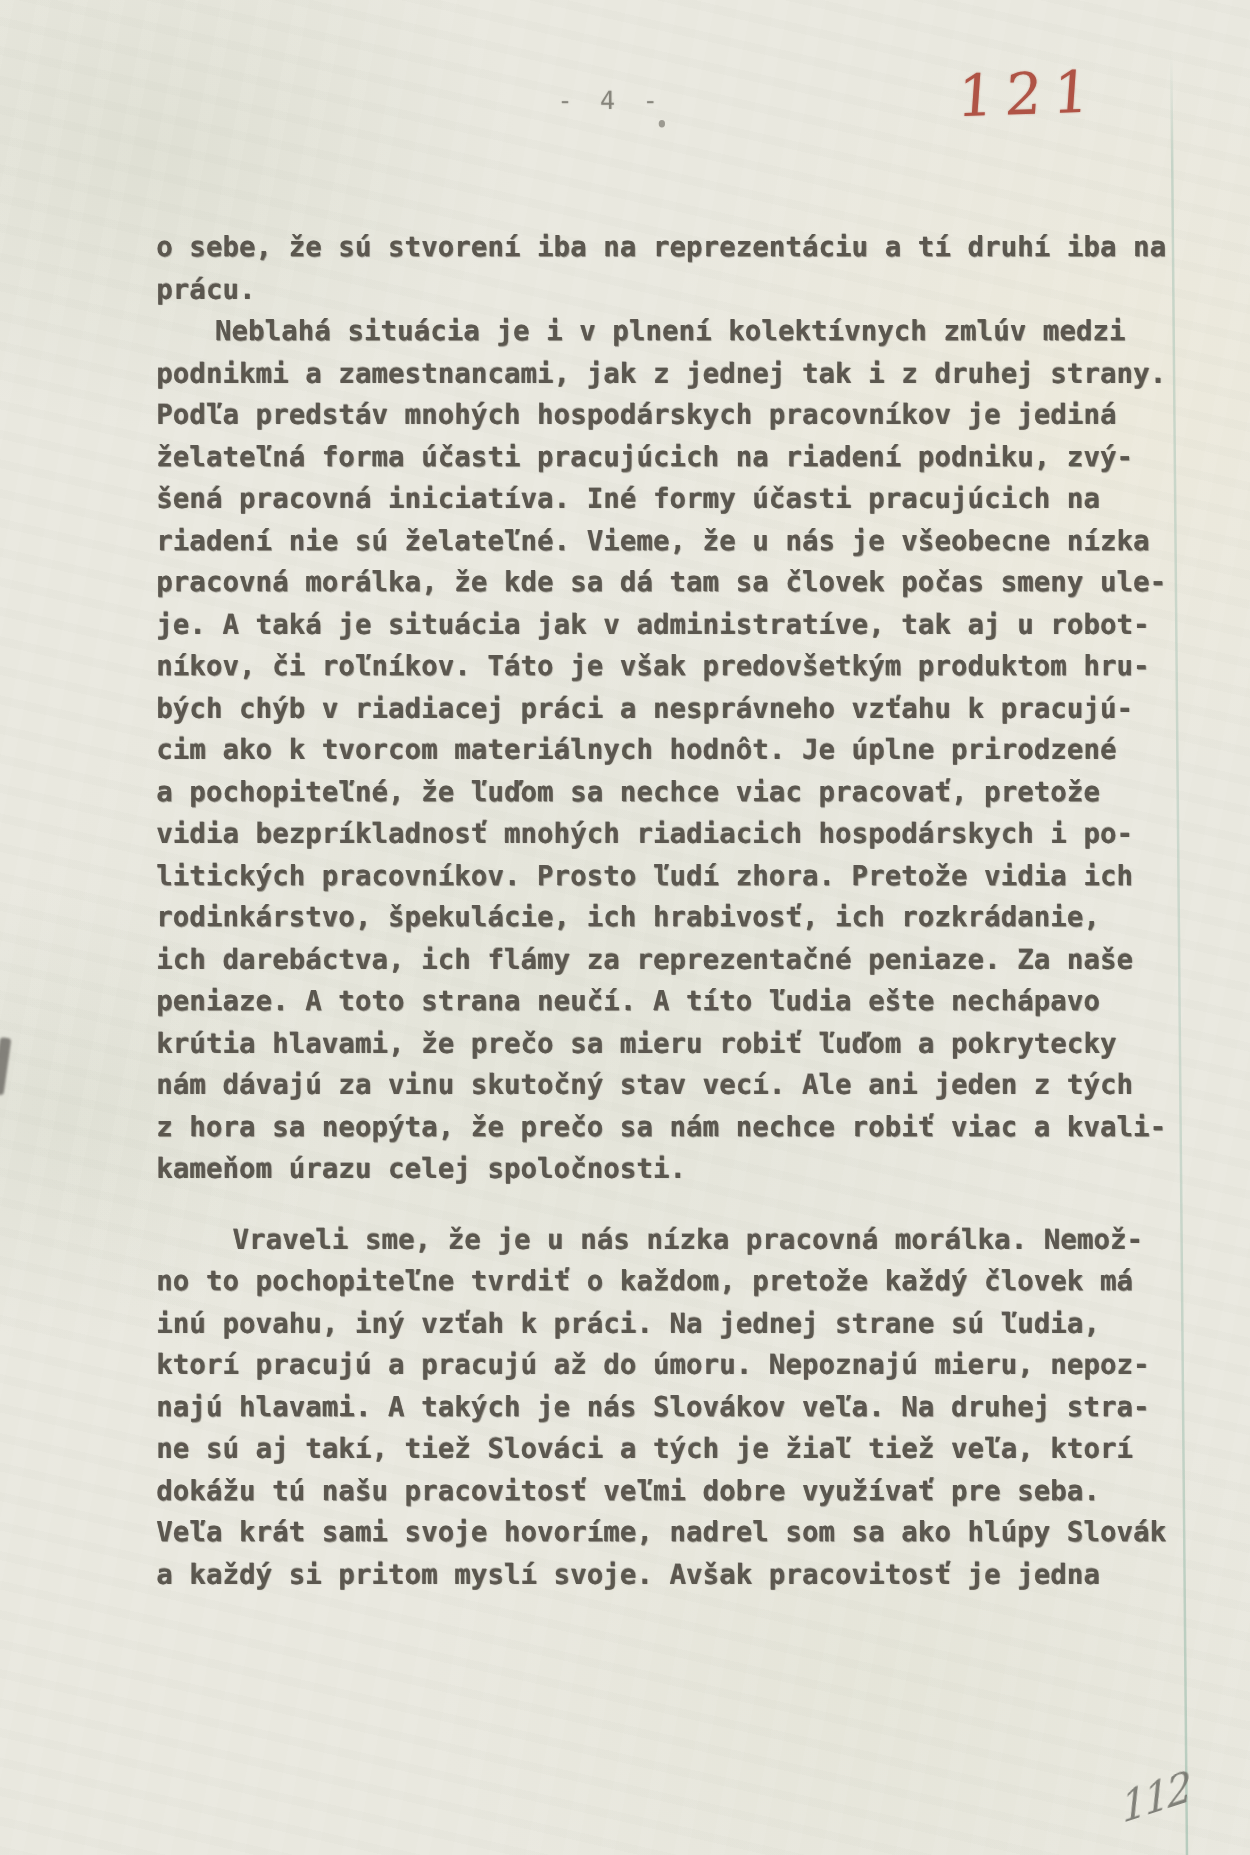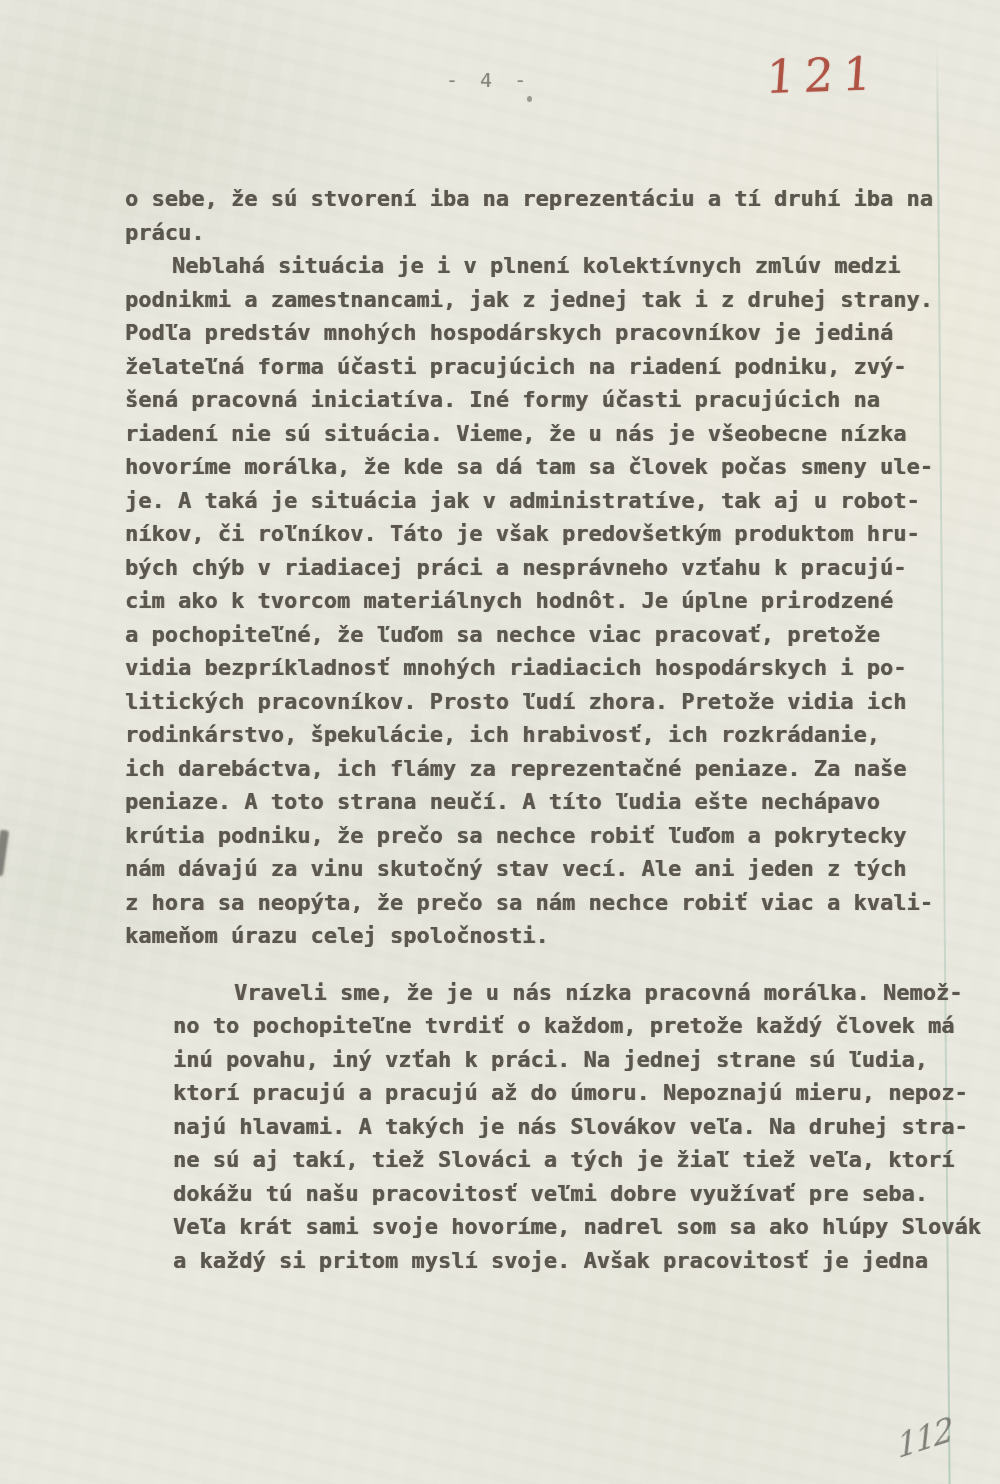--- a/index.html
+++ b/index.html
@@ -59,21 +59,21 @@
     width:830px;
     font-size:22px;
     line-height:33.5px;
     color:var(--ink);
     text-shadow:0.45px 0.45px 0.7px rgba(78,73,65,0.6), -0.25px -0.25px 0.5px rgba(78,73,65,0.35);
     filter:blur(0.25px);
     font-weight:bold;
   }
   .line{white-space:nowrap;}
   .para:nth-of-type(2) .line:first-child{padding-left:47px;}
-  .para:nth-of-type(3){margin-top:23px;margin-left:48px;}
+  .para:nth-of-type(3){margin-top:23px;}
   .para:nth-of-type(3) .line:first-child{padding-left:61px;}
   .crease-line{
     position:absolute;
     left:936px;top:42px;
     width:2px;height:1460px;
     background:linear-gradient(to bottom,
       rgba(169,196,182,0.0) 0%,
       rgba(169,196,182,0.55) 6%,
       rgba(169,196,182,0.45) 55%,
       rgba(150,185,168,0.6) 100%);
@@ -128,33 +128,33 @@
       <div class="para">
         <div class="line">o sebe, že sú stvorení iba na reprezentáciu a tí druhí iba na</div>
         <div class="line">prácu.</div>
       </div>
       <div class="para">
         <div class="line">Neblahá situácia je i v plnení kolektívnych zmlúv medzi</div>
         <div class="line">podnikmi a zamestnancami, jak z jednej tak i z druhej strany.</div>
         <div class="line">Podľa predstáv mnohých hospodárskych pracovníkov je jediná</div>
         <div class="line">želateľná forma účasti pracujúcich na riadení podniku, zvý-</div>
         <div class="line">šená pracovná iniciatíva. Iné formy účasti pracujúcich na</div>
-        <div class="line">riadení nie sú situácia. Vieme, že u nás je všeobecne nízka</div>
-        <div class="line">hovoríme morálka, že kde sa dá tam sa človek počas smeny ule-</div>
+        <div class="line">riadení nie sú želateľné. Vieme, že u nás je všeobecne nízka</div>
+        <div class="line">pracovná morálka, že kde sa dá tam sa človek počas smeny ule-</div>
         <div class="line">je. A taká je situácia jak v administratíve, tak aj u robot-</div>
         <div class="line">níkov, či roľníkov. Táto je však predovšetkým produktom hru-</div>
         <div class="line">bých chýb v riadiacej práci a nesprávneho vzťahu k pracujú-</div>
         <div class="line">cim ako k tvorcom materiálnych hodnôt. Je úplne prirodzené</div>
         <div class="line">a pochopiteľné, že ľuďom sa nechce viac pracovať, pretože</div>
         <div class="line">vidia bezpríkladnosť mnohých riadiacich hospodárskych i po-</div>
         <div class="line">litických pracovníkov. Prosto ľudí zhora. Pretože vidia ich</div>
         <div class="line">rodinkárstvo, špekulácie, ich hrabivosť, ich rozkrádanie,</div>
         <div class="line">ich darebáctva, ich flámy za reprezentačné peniaze. Za naše</div>
         <div class="line">peniaze. A toto strana neučí. A títo ľudia ešte nechápavo</div>
-        <div class="line">krútia podniku, že prečo sa nechce robiť ľuďom a pokrytecky</div>
+        <div class="line">krútia hlavami, že prečo sa mieru robiť ľuďom a pokrytecky</div>
         <div class="line">nám dávajú za vinu skutočný stav vecí. Ale ani jeden z tých</div>
         <div class="line">z hora sa neopýta, že prečo sa nám nechce robiť viac a kvali-</div>
         <div class="line">kameňom úrazu celej spoločnosti.</div>
       </div>
       <div class="para">
         <div class="line">Vraveli sme, že je u nás nízka pracovná morálka. Nemož-</div>
         <div class="line">no to pochopiteľne tvrdiť o každom, pretože každý človek má</div>
         <div class="line">inú povahu, iný vzťah k práci. Na jednej strane sú ľudia,</div>
         <div class="line">ktorí pracujú a pracujú až do úmoru. Nepoznajú mieru, nepoz-</div>
         <div class="line">najú hlavami. A takých je nás Slovákov veľa. Na druhej stra-</div>

